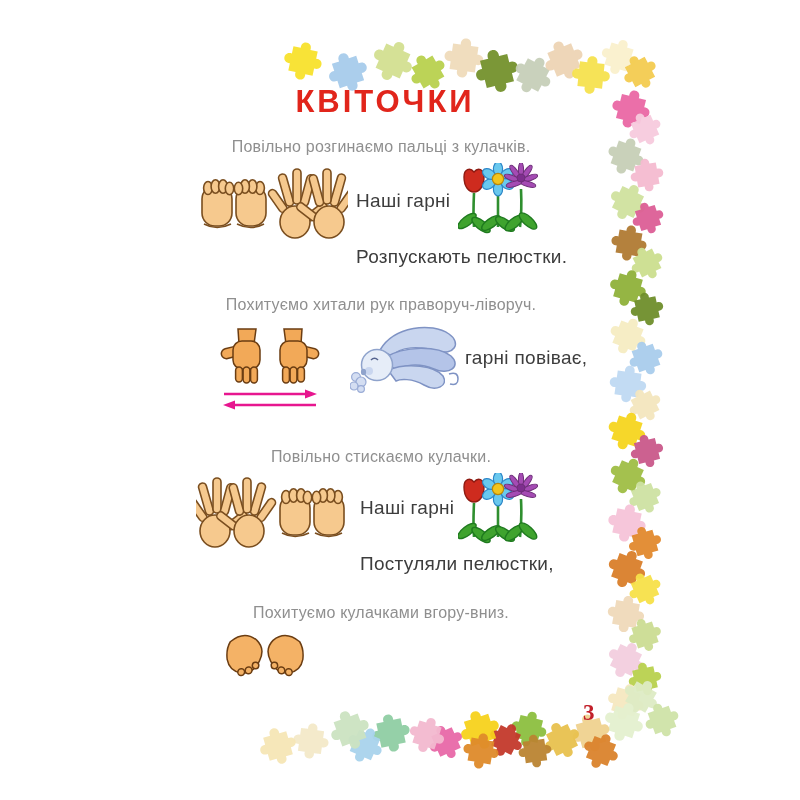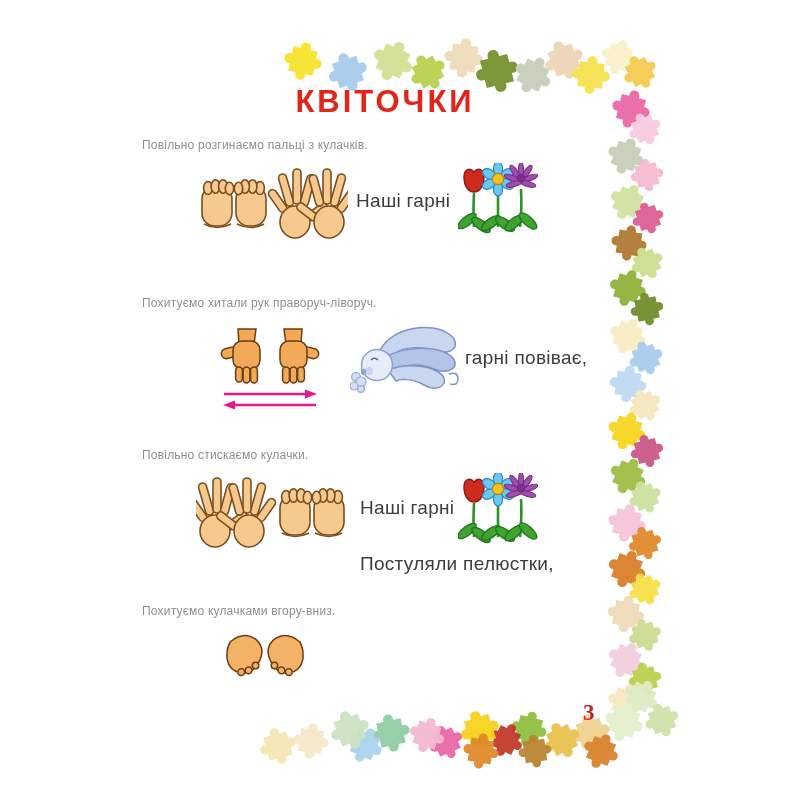--- a/index.html
+++ b/index.html
@@ -2,22 +2,22 @@
 <html><head>
 <meta charset="utf-8">
 <style>
   html,body{margin:0;padding:0;background:#ffffff;}
   #stage{position:relative;width:790px;height:800px;background:#ffffff;overflow:hidden;
          font-family:"Liberation Sans", sans-serif;}
   .decor-layer{position:absolute;inset:0;z-index:0;}
   .content-layer{position:absolute;inset:0;z-index:1;}
   .page-title{position:absolute;left:150px;top:84px;width:470px;text-align:center;
       font-size:31px;font-weight:800;letter-spacing:3px;color:#E1251B;}
-  .instruction{position:absolute;left:142px;width:510px;text-align:left;
-      font-size:12px;color:#8f8f8f;letter-spacing:0.2px;}
+  .instruction{position:absolute;left:126px;width:510px;text-align:center;
+      font-size:16px;color:#8f8f8f;letter-spacing:0.2px;}
   .verse{position:absolute;font-size:19px;font-weight:400;color:#3d3d3d;letter-spacing:0.3px;}
   .illu{position:absolute;}
   .page-number{position:absolute;left:583px;top:700px;z-index:2;
       font-family:"Liberation Serif", serif;font-size:23px;font-weight:800;color:#C2202A;}
   svg{display:block;}
 </style>
 </head>
 <body>
 
 <div id="stage">
@@ -271,20 +271,21 @@
           <ellipse cx="69" cy="9" rx="2.6" ry="8" transform="rotate(35 69 9)"></ellipse>
         <ellipse cx="72" cy="15" rx="2.6" ry="8" transform="rotate(70 72 15)"></ellipse>
           <ellipse cx="70" cy="21" rx="2.6" ry="8" transform="rotate(105 70 21)"></ellipse>
         <ellipse cx="57" cy="9" rx="2.6" ry="8" transform="rotate(-35 57 9)"></ellipse>
           <ellipse cx="54" cy="15" rx="2.6" ry="8" transform="rotate(-70 54 15)"></ellipse>
         <ellipse cx="56" cy="21" rx="2.6" ry="8" transform="rotate(-105 56 21)"></ellipse>
         <circle cx="63" cy="15" r="4" fill="#7E2E8E"></circle>
       </g>
     </svg>
 
+    <div class="verse" style="left:356px;top:246px">Розпускають пелюстки.</div>
 
     <div class="instruction" style="top:296px">Похитуємо хитали рук праворуч-ліворуч.</div>
 
     <svg class="illu" style="left:220px;top:328px" width="100" height="58" viewBox="0 0 100 58">
       <g stroke="#6B3D12" stroke-width="1.5" fill="#F2A958">
         <g transform="translate(4,0)">
           <path d="M14,1 L32,1 L30,16 L15,16 Z"></path>
           <rect x="-16" y="-5" width="19" height="10" rx="5" transform="translate(13,23) rotate(-14)"></rect>
           <rect x="9" y="13" width="27" height="28" rx="9"></rect>
           <rect x="-3.4" y="0" width="6.8" height="15" rx="3.4" transform="translate(15,39)"></rect>

